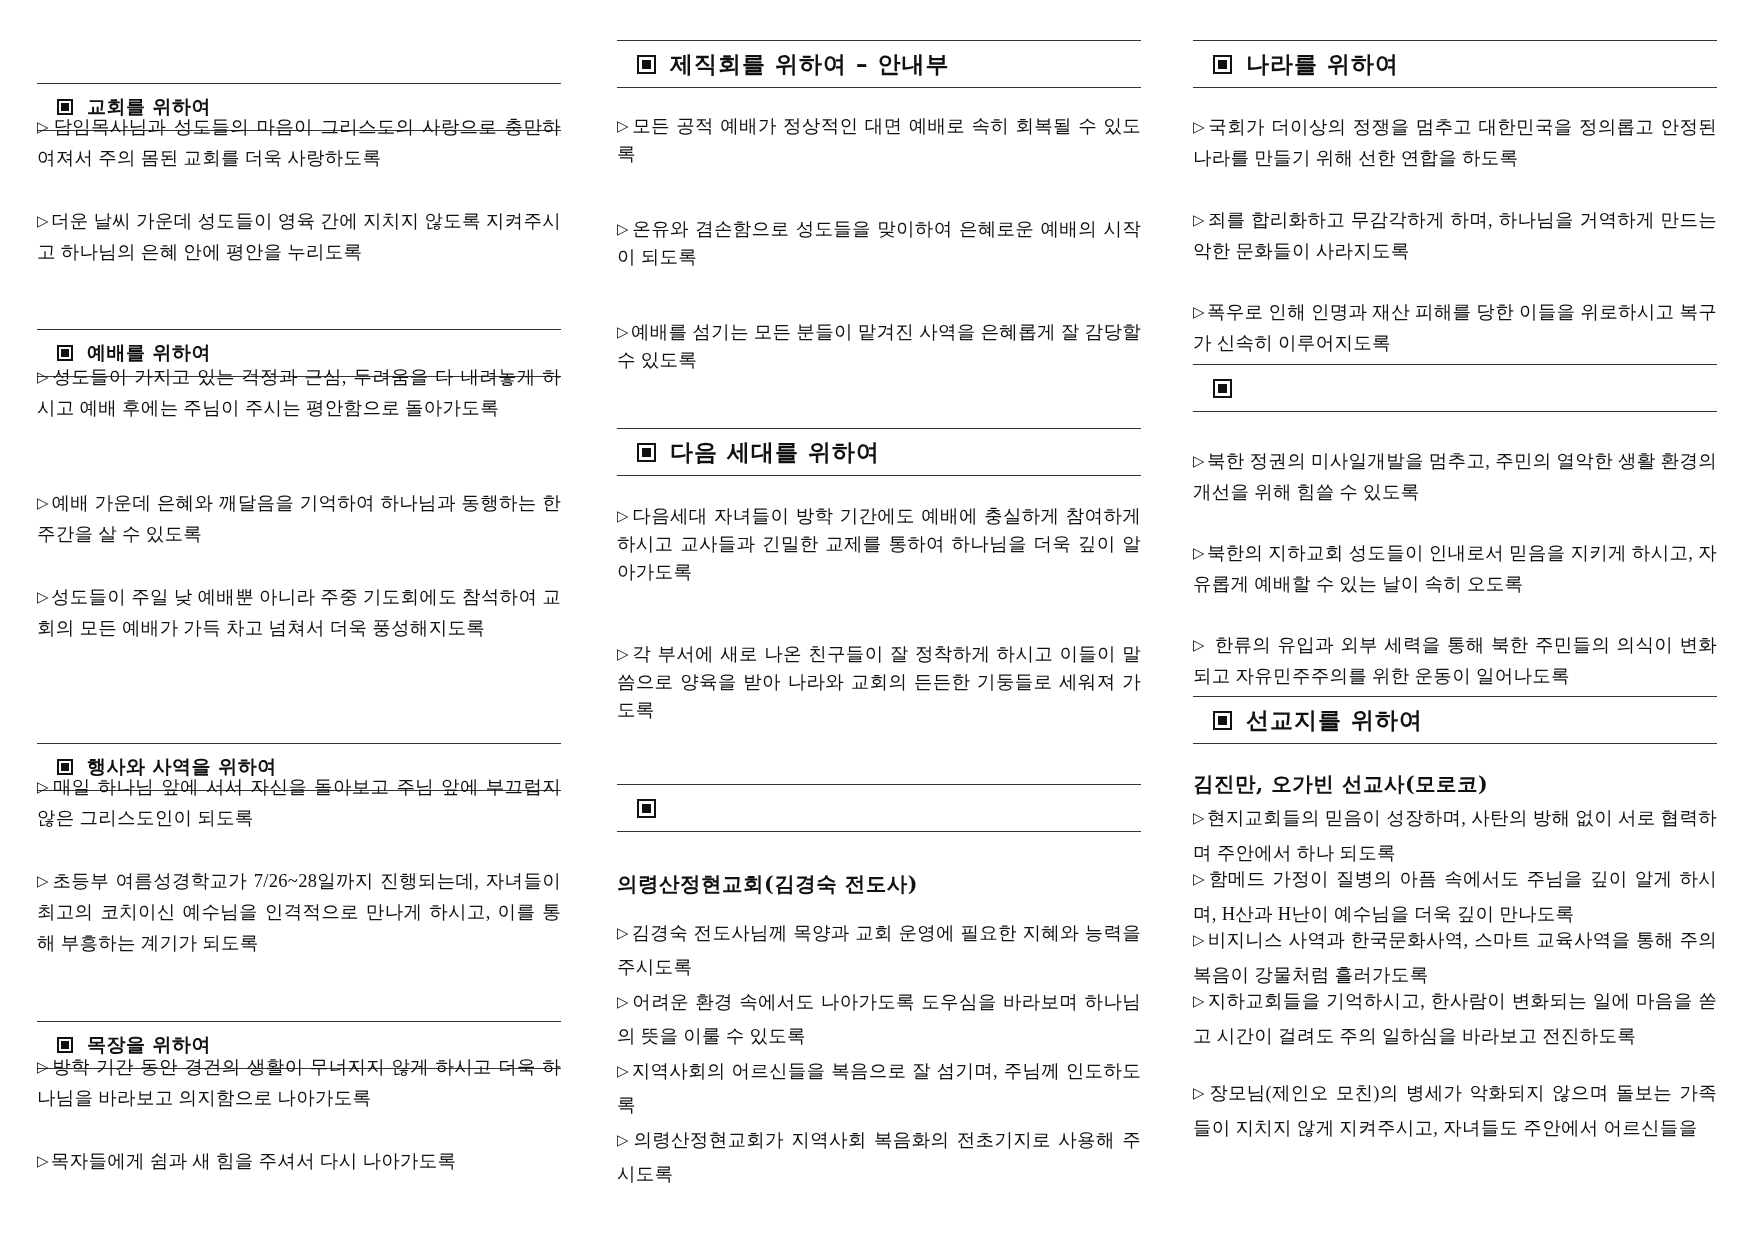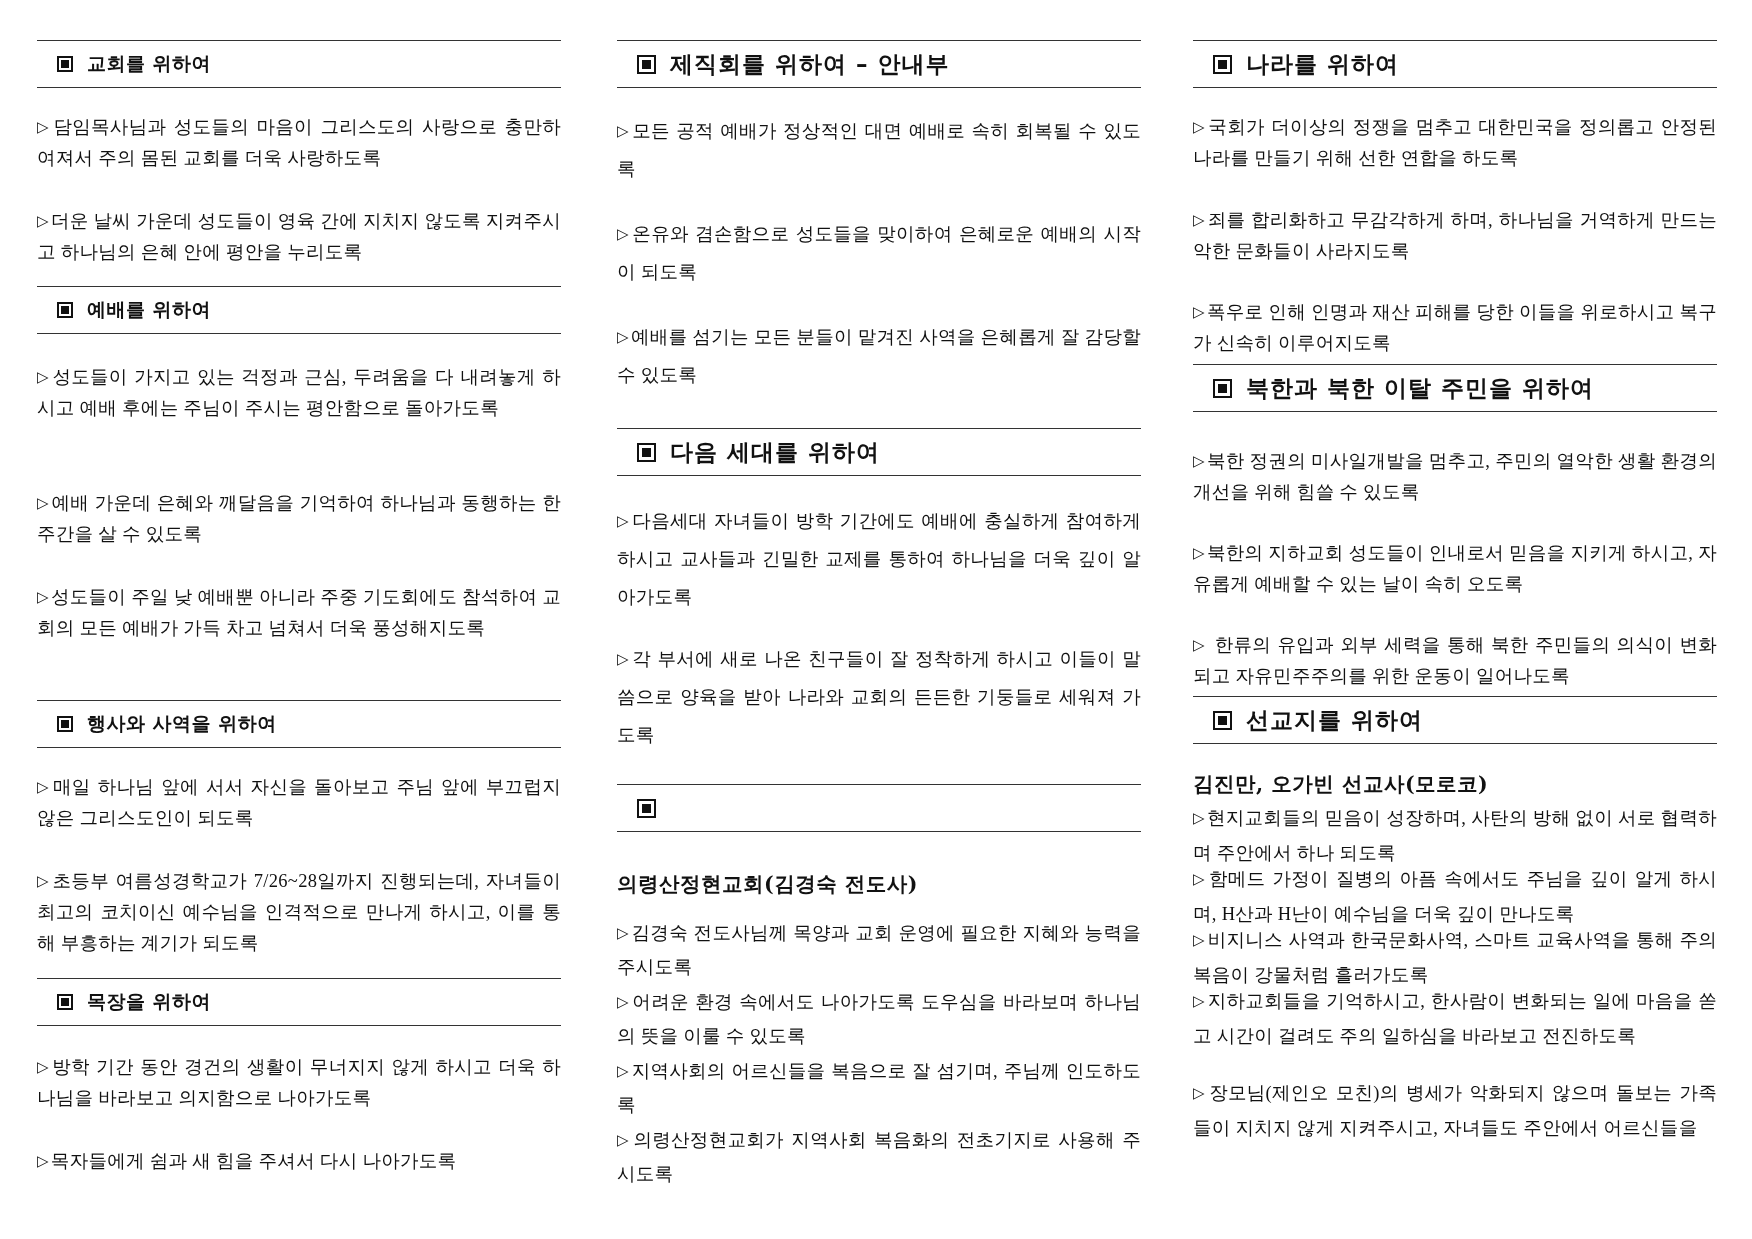--- a/index.html
+++ b/index.html
@@ -14,41 +14,41 @@
     .col-right { left: 1193px; width: 524px; }
 
     .section { position: absolute; left: 0; width: 100%; }
     .sec-head {
       position: relative;
       border-top: 1.5px solid #333;
       border-bottom: 1.5px solid #333;
       display: flex; align-items: center;
       padding-left: 20px;
     }
-    .sec-head.small { height: 48px; }
+    .sec-head.small { height: 48px; margin-top: 43px; }
     .sec-head.large { height: 48px; }
     .box-icon {
       display: inline-block; width: 16px; height: 16px;
       border: 2px solid #111; position: relative; margin-right: 14px; flex: none;
     }
     .box-icon::after {
       content: ""; position: absolute; left: 2px; top: 2px; width: 8px; height: 8px; background: #111;
     }
     .large .box-icon { width: 19px; height: 19px; }
     .large .box-icon::after { left: 3px; top: 3px; width: 9px; height: 9px; }
     .sec-title { font-weight: bold; font-size: 19px; letter-spacing: 0.5px; }
     .large .sec-title { font-size: 23px; letter-spacing: 1px; }
 
     .item {
       position: absolute; left: 0; width: 100%;
       font-size: 18.5px; line-height: 31px; text-align: justify; text-align-last: left;
       letter-spacing: 0.3px;
       font-family: Liberation Serif, serif;
     }
-    .col-mid .item { line-height: 38px; }
+    .col-mid .item { line-height: 28px; }
     .col-mid .item.tight { line-height: 34px; }
     .col-right .item.tight { line-height: 35px; }
     .tri { font-size: 15px; margin-right: 2px; vertical-align: 1px; }
 
     .sub-title {
       position: absolute; left: 0; width: 100%;
       font-family: "DejaVu Serif", "Liberation Serif", serif;
       font-size: 20.5px; font-weight: bold; letter-spacing: 0.5px;
     }
   </style>
@@ -135,21 +135,20 @@
         <span class="sec-title">나라를 위하여</span>
       </div>
     </div>
     <div class="item" style="top:112px"><span class="tri">▷</span><span>국회가 더이상의 정쟁을 멈추고 대한민국을 정의롭고 안정된 나라를 만들기 위해 선한 연합을 하도록</span></div>
     <div class="item" style="top:205px"><span class="tri">▷</span><span>죄를 합리화하고 무감각하게 하며, 하나님을 거역하게 만드는 악한 문화들이 사라지도록</span></div>
     <div class="item" style="top:297px"><span class="tri">▷</span><span>폭우로 인해 인명과 재산 피해를 당한 이들을 위로하시고 복구가 신속히 이루어지도록</span></div>
 
     <div class="section" style="top:364px">
       <div class="sec-head large">
         <span class="box-icon"></span>
-        <span class="sec-title">북한과 북한 이탈 주민을 위하여</span>
       </div>
     </div>
     <div class="item" style="top:446px"><span class="tri">▷</span><span>북한 정권의 미사일개발을 멈추고, 주민의 열악한 생활 환경의 개선을 위해 힘쓸 수 있도록</span></div>
     <div class="item" style="top:538px"><span class="tri">▷</span><span>북한의 지하교회 성도들이 인내로서 믿음을 지키게 하시고, 자유롭게 예배할 수 있는 날이 속히 오도록</span></div>
     <div class="item" style="top:630px"><span class="tri">▷</span><span> 한류의 유입과 외부 세력을 통해 북한 주민들의 의식이 변화되고 자유민주주의를 위한 운동이 일어나도록</span></div>
 
     <div class="section" style="top:696px">
       <div class="sec-head large">
         <span class="box-icon"></span>
         <span class="sec-title">선교지를 위하여</span>

